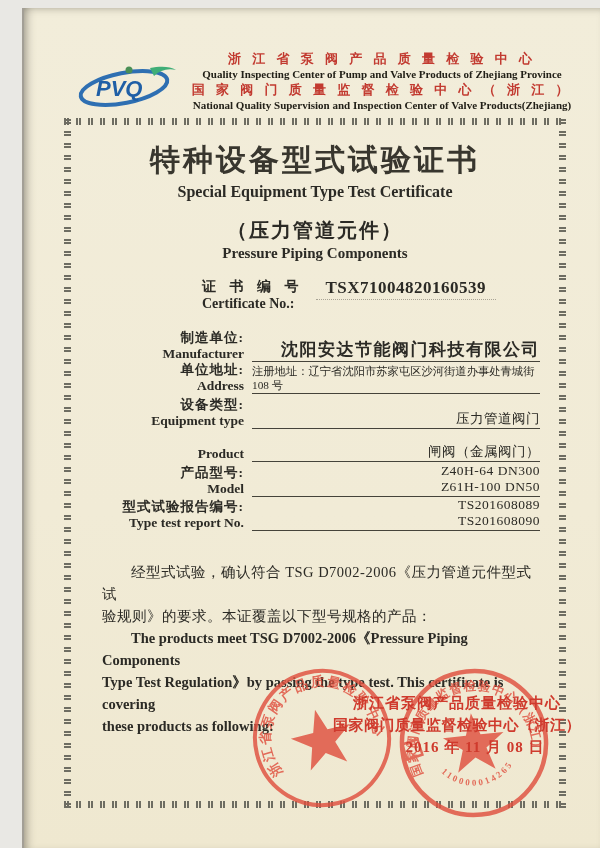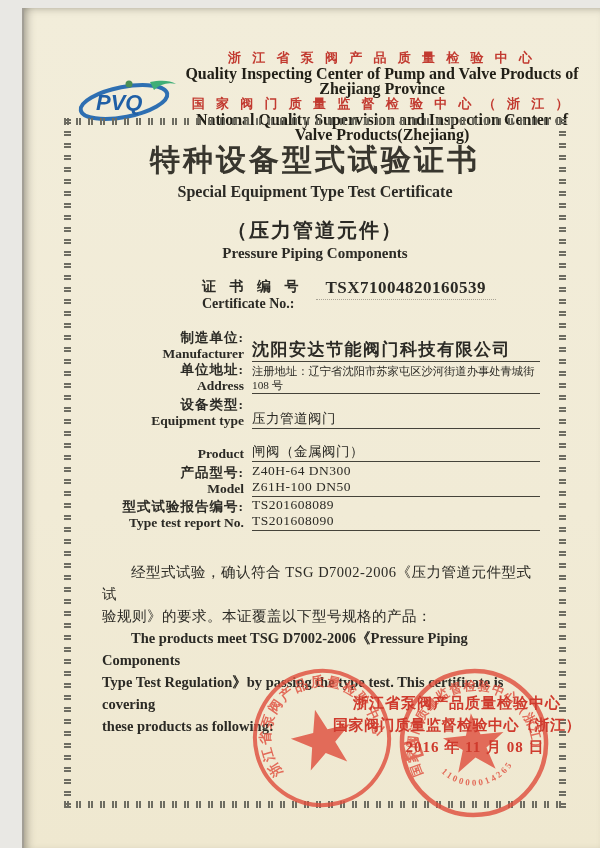--- a/index.html
+++ b/index.html
@@ -13,21 +13,21 @@
     background:linear-gradient(180deg,#f2edda 0%,#f1ebd6 60%,#efe8d0 100%);
     border-left:2px solid #a39f96;
     box-shadow: inset 8px 0 10px -6px rgba(70,66,55,.5), inset 0 6px 8px -6px rgba(70,66,55,.35);
   }
 
   
   .header { position:absolute; left:48px; top:42px; right:18px; display:flex; align-items:center; }
   .logo { width:110px; height:56px; flex:none; margin-top:8px; }
   .org { flex:1; text-align:center; }
   .org-cn { color:#c23a30; font-weight:bold; font-size:13px; letter-spacing:4px; line-height:16px; }
-  .org-en { color:#222018; font-weight:bold; font-size:16px; line-height:15px; }
+  .org-en { color:#222018; font-weight:bold; font-size:11px; line-height:15px; }
 
   
   .frame { position:absolute; left:40px; top:110px; width:502px; height:690px; }
   .b { position:absolute; background-repeat:repeat; }
   .bt,.bb { left:0; right:0; height:7px;
     background:repeating-linear-gradient(90deg,#6e6d62 0 2px,rgba(0,0,0,0) 2px 3px,#6e6d62 3px 5px,rgba(0,0,0,0) 5px 12px); }
   .bt { top:0; } .bb { bottom:0; }
   .bl,.br { top:0; bottom:0; width:7px;
     background:repeating-linear-gradient(0deg,#6e6d62 0 2px,rgba(0,0,0,0) 2px 3px,#6e6d62 3px 5px,rgba(0,0,0,0) 5px 12px); }
   .bl { left:0; } .br { right:0; }
@@ -47,21 +47,21 @@
                   border-bottom:1px dotted #a8a395; }
 
   
   .fields { margin-top:8px; }
   .frow { display:flex; }
   .flabel { width:180px; flex:none; text-align:right; padding-right:8px;
             display:flex; flex-direction:column; justify-content:flex-end; }
   .lcn { font-size:13.5px; font-weight:600; letter-spacing:1px; line-height:16px; }
   .len { font-size:13.5px; font-weight:bold; line-height:16px; }
   .fvalue { flex:1; margin-right:18px; border-bottom:1.4px solid #45433a;
-            display:flex; flex-direction:column; justify-content:flex-end; align-items:flex-start; padding-bottom:1px; }
+            display:flex; flex-direction:column; justify-content:flex-end; align-items:flex-end; padding-bottom:1px; }
   .v { font-size:13.5px; line-height:16px; letter-spacing:.5px; }
   .v.big { font-size:17px; font-weight:600; letter-spacing:1.5px; line-height:20px; }
   .v.addr { font-size:11.3px; line-height:13.5px; align-self:flex-start; letter-spacing:0; }
   .r1 { min-height:42px; } .r2 { min-height:31px; } .r3 { min-height:35px; }
   .r4 { min-height:33px; } .r5 { min-height:35px; } .r6 { min-height:34px; }
 
   
   .bodytext { margin-top:30px; padding:0 26px 0 30px; }
   .p-cn { font-size:14.5px; line-height:22px; letter-spacing:.5px; }
   .p-en { font-size:14.5px; line-height:22px; font-weight:600; }

